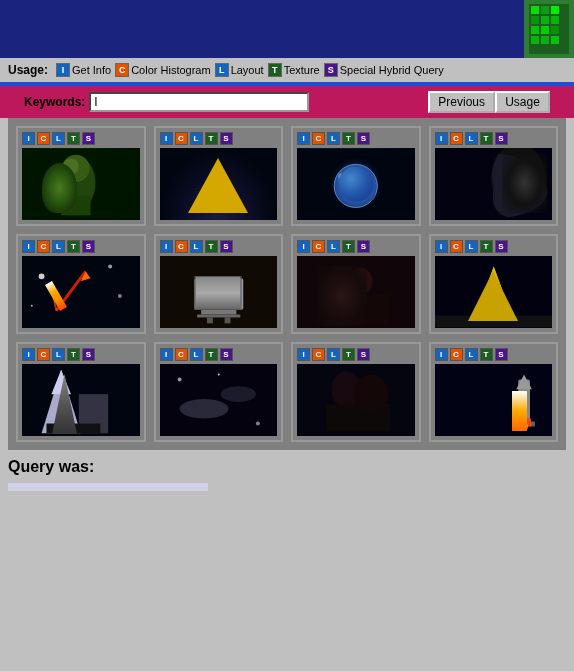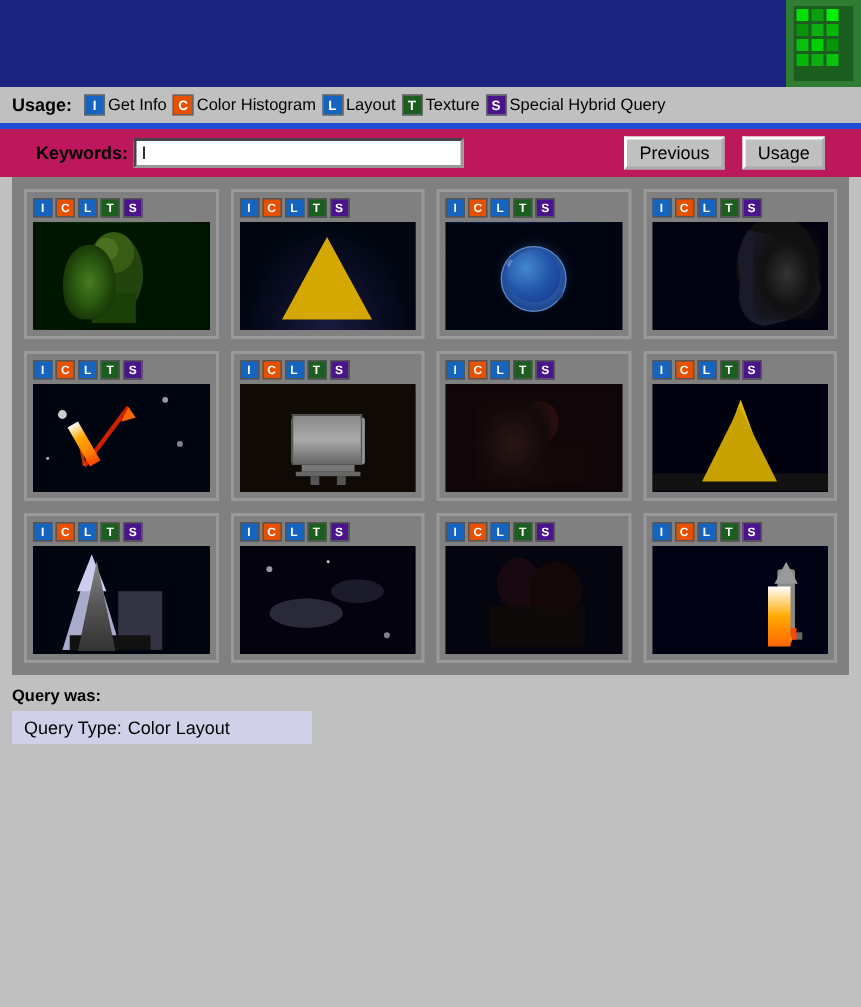--- a/index.html
+++ b/index.html
@@ -105,21 +105,21 @@
     #keywords-input {
       width: 220px;
       height: 20px;
       border: 2px inset #999;
       background: white;
       font-size: 12px;
       padding: 1px 3px;
     }
     #search-buttons {
       display: flex;
-      gap: 12px;
+      gap: 0;
     }
     .nav-button {
       background: #c0c0c0;
       border: 2px outset #fff;
       padding: 2px 8px;
       font-size: 12px;
       cursor: pointer;
       min-width: 55px;
     }
 
@@ -292,21 +292,21 @@
       right: 25px; bottom: 5px;
     }
 
     
     #footer {
       padding: 8px 8px 8px 8px;
       background: #c0c0c0;
     }
     #query-was {
       font-weight: bold;
-      font-size: 11px;
+      font-size: 16px;
       margin-bottom: 4px;
     }
     #query-table {
       background: #d0d0e8;
       padding: 4px 8px;
       font-size: 12px;
       width: auto;
       display: inline-block;
       min-width: 200px;
     }
@@ -619,18 +619,14 @@
         </svg>
       </div>
     </div>
 
   </div>
 </div>
 
 <div id="footer">
   <div id="query-was">Query was:</div>
   <div id="query-table">
-    <div class="query-row">
-      <span class="query-key">Query Type:</span>
-      <span class="query-value">Color Layout</span>
-    </div>
   </div>
 </div>
 
 </body></html>

